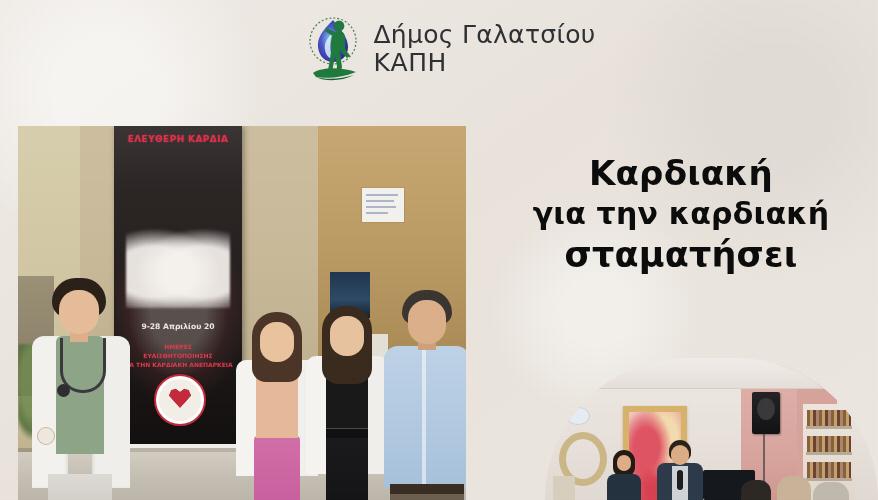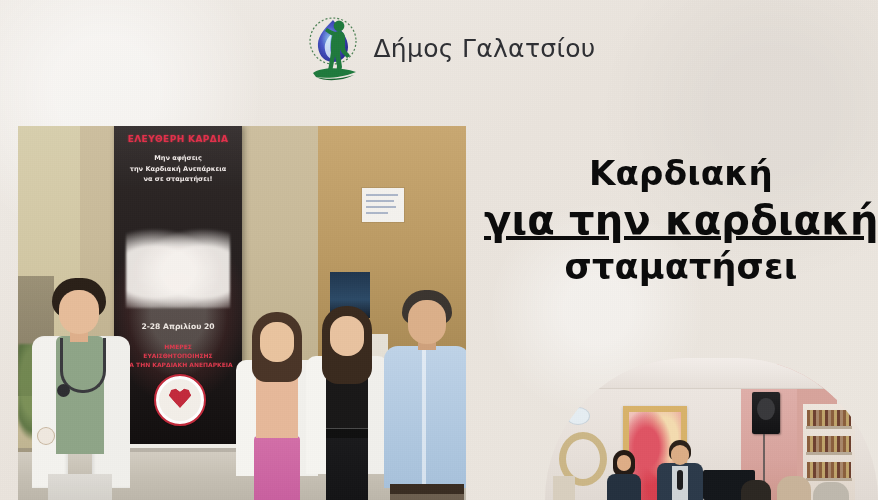--- a/index.html
+++ b/index.html
@@ -43,21 +43,21 @@
   }
 
   
   #headline{
     position:absolute;left:484px;top:152px;width:394px;
     text-align:center;color:#0b0b0b;
     font-family:"DejaVu Sans", sans-serif;
     font-weight:700;font-size:34px;line-height:1.26;letter-spacing:.2px;
   }
   #headline .hl{display:block;white-space:nowrap;}
-  #headline .hl2{font-size:40px;text-decoration:underline;}
+  #headline .hl2{font-size:30px;}
   #headline .hl3{font-size:35px;}
 
   
   #photo-main{
     position:absolute;left:18px;top:126px;width:448px;height:466px;
     overflow:hidden;background:#b9b09a;
   }
   .ph{position:absolute;}
   
   #room-wall{
@@ -273,20 +273,21 @@
           <path d="M33 21 C29 22 25 19 21 17 L19 20 C23 23 28 26 33 26 Z"></path>
         </g>
 
         <path d="M7 62 C16 56 34 56 50 61 C38 66 22 68 10 66 Z" fill="#1f7a3d"></path>
         <path d="M10 66 C20 69 36 68 48 64 C36 70 20 71 10 66 Z" fill="#17642f"></path>
       </svg>
     </div>
 
     <div id="logo-text">
       <span class="logo-line1">Δήμος Γαλατσίου</span>
+      <span class="logo-line2">ΚΑΠΗ</span>
     </div>
   </div>
 
   <div id="headline">
     <span class="hl hl1">Καρδιακή</span>
     <span class="hl hl2">για την καρδιακή</span>
     <span class="hl hl3">σταματήσει</span>
   </div>
 
   <div id="photo-main">
@@ -303,26 +304,21 @@
       <span class="l" style="top:18px;width:30px"></span>
       <span class="l" style="top:24px;width:22px"></span>
     </div>
     <div class="ph" id="notice2"></div>
     <div class="ph" id="notice3"></div>
 
     <div class="ph" id="banner">
       <div class="ph" id="banner-glow"></div>
       <div class="ph" id="banner-hearts"></div>
       <div id="banner-title">ΕΛΕΥΘΕΡΗ ΚΑΡΔΙΑ</div>
-      <div id="banner-sub">
-        <div>Μην αφήσεις</div>
-        <div>την Καρδιακή Ανεπάρκεια</div>
-        <div>να σε σταματήσει!</div>
-      </div>
-      <div id="banner-date">2-28 Απριλίου 20</div>
+      <div id="banner-date">9-28 Απριλίου 20</div>
       <div id="banner-red1">
         <div>ΗΜΕΡΕΣ</div>
         <div>ΕΥΑΙΣΘΗΤΟΠΟΙΗΣΗΣ</div>
         <div>ΓΙΑ ΤΗΝ ΚΑΡΔΙΑΚΗ ΑΝΕΠΑΡΚΕΙΑ</div>
       </div>
       <div class="ph" id="banner-seal"></div>
       <div class="ph" id="banner-footer">
         <span class="lg" style="left:10px;width:22px;background:#c0392b"></span>
         <span class="lg" style="left:40px;width:26px;background:#2d6ea8"></span>
         <span class="lg" style="left:74px;width:24px;background:#4b8b3b"></span>

